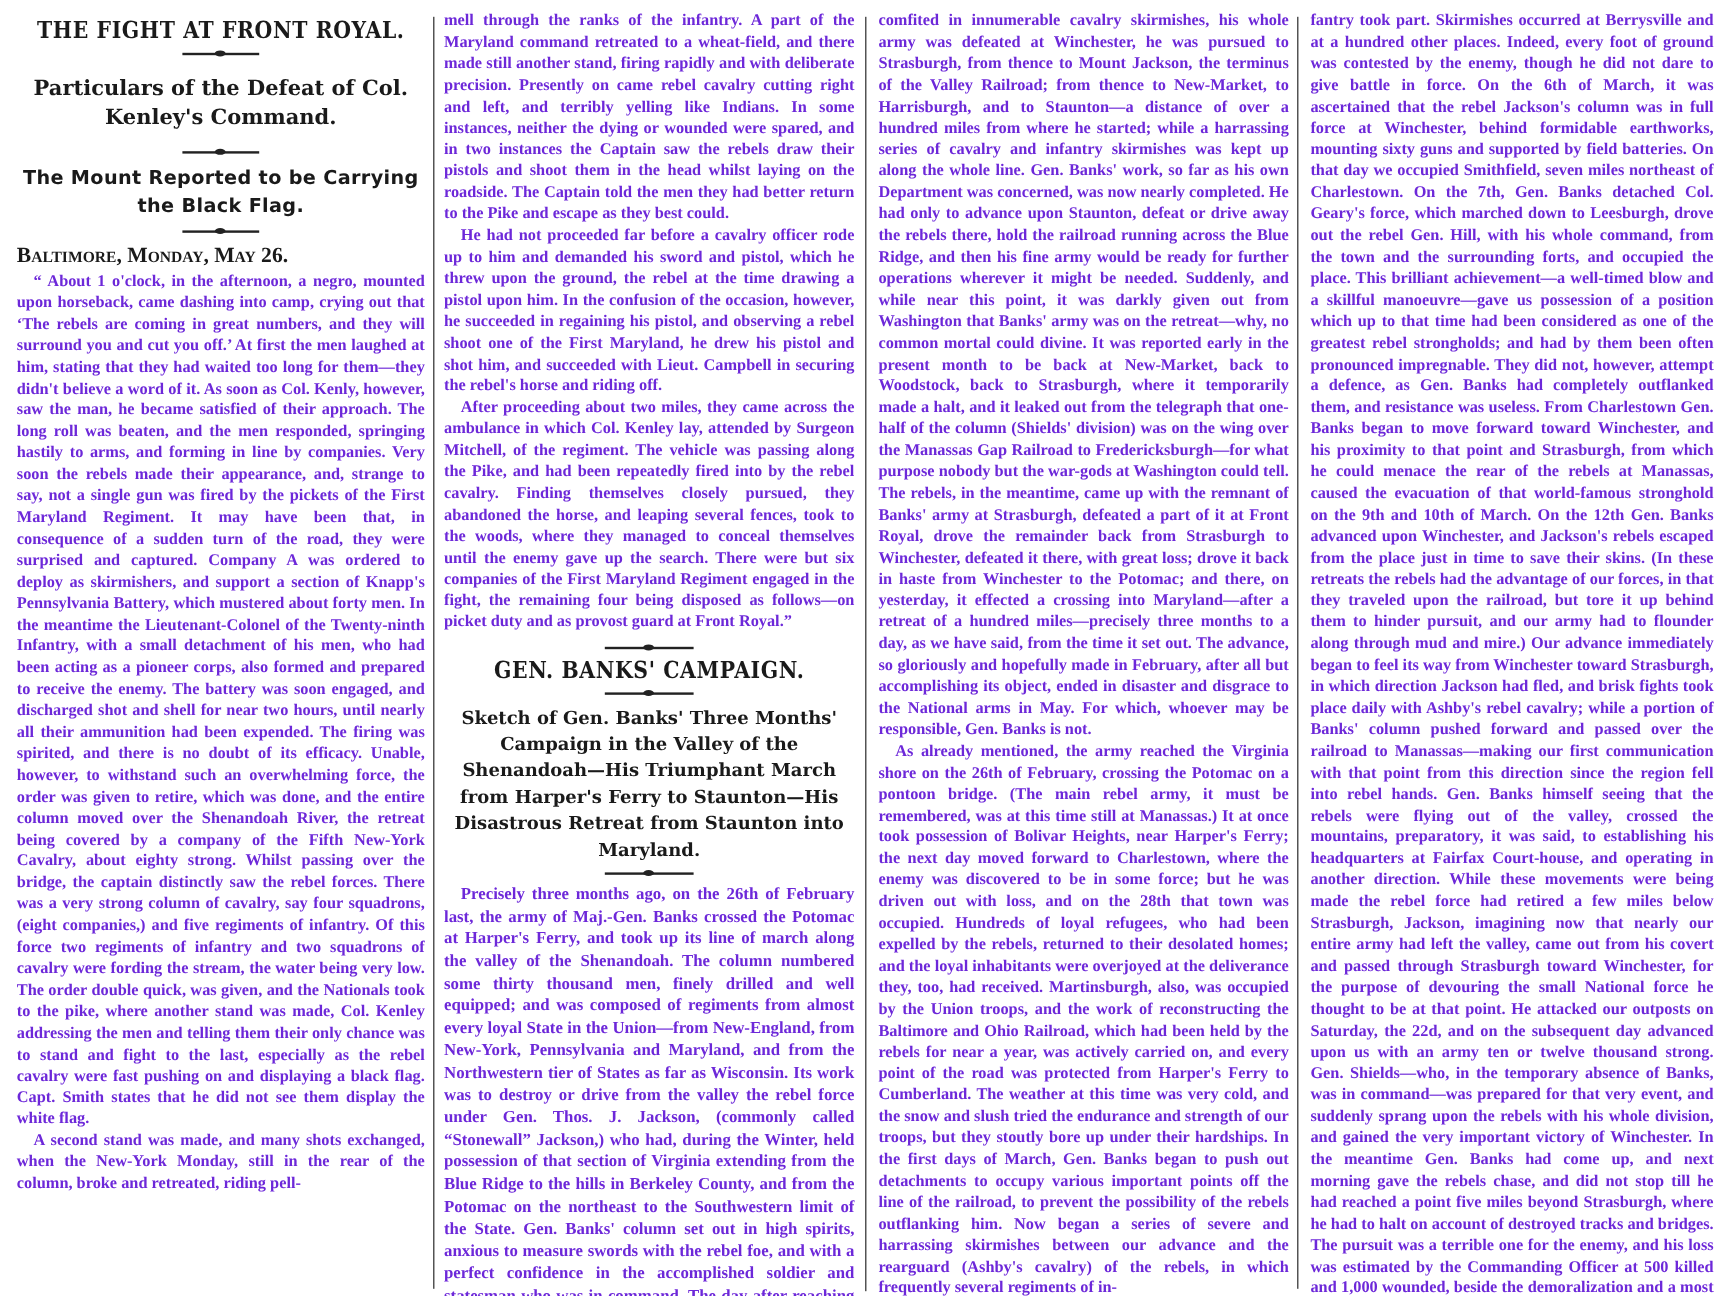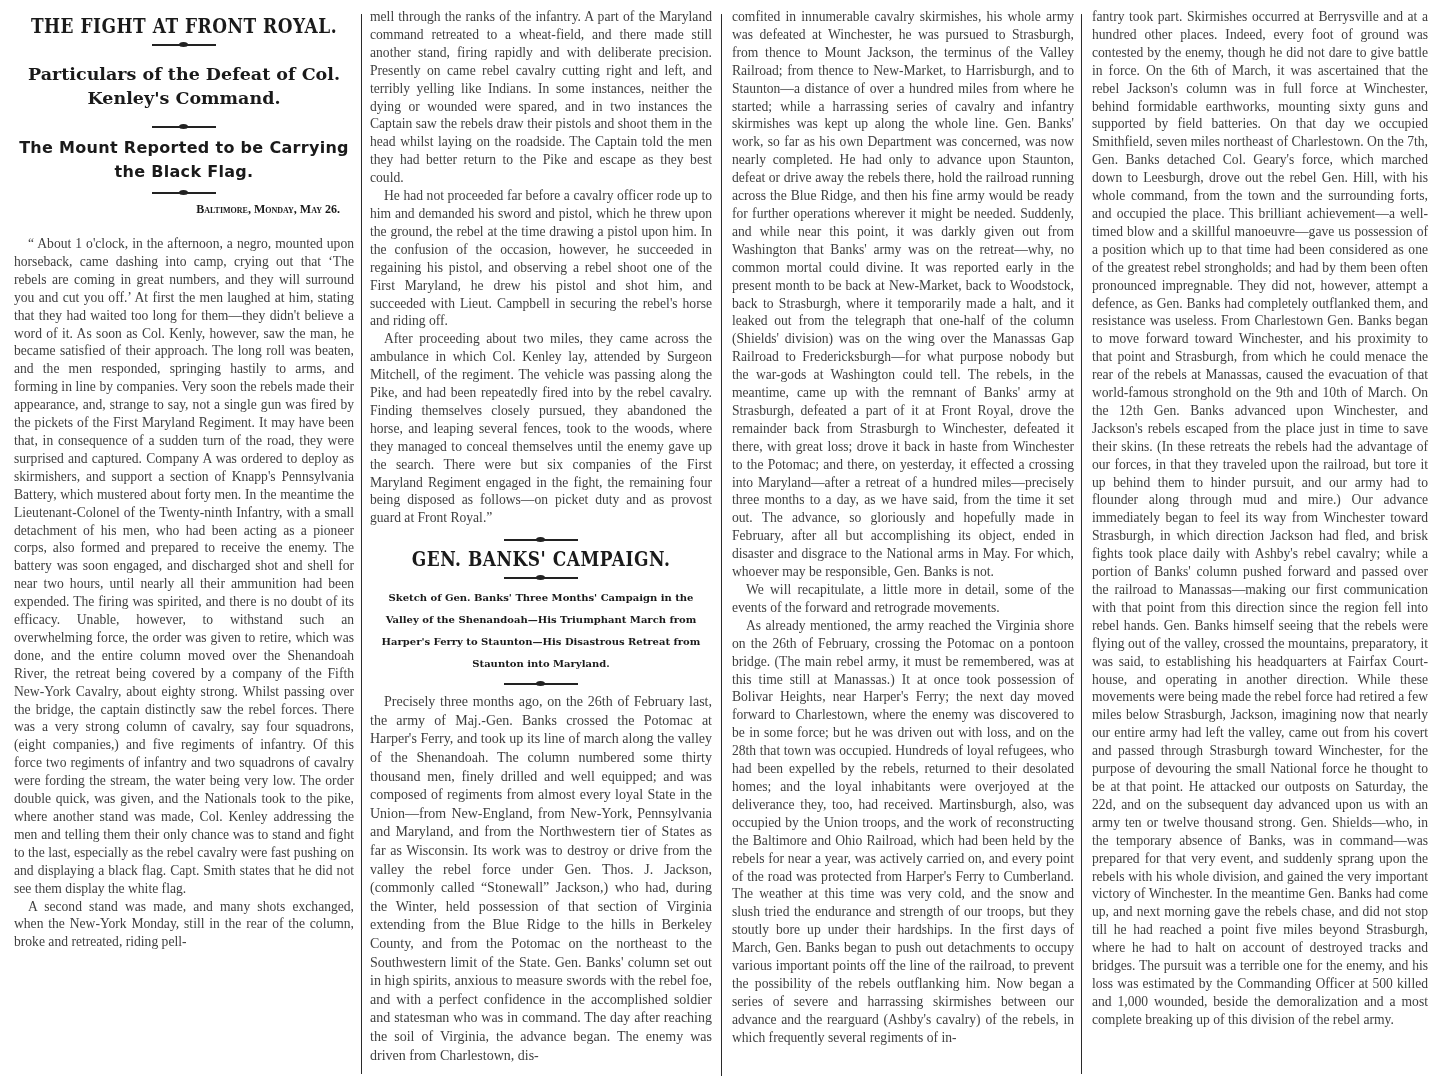--- a/index.html
+++ b/index.html
@@ -14,31 +14,31 @@
   .rule { position: absolute; top: 14px; width: 1px; background: #2a2a2a; }
   .rule1 { left: 361px; height: 1060px; }
   .rule2 { left: 721px; height: 1062px; }
   .rule3 { left: 1081px; height: 1060px; }
   .head1 { font-family: "DejaVu Serif", serif; font-weight: bold; font-size: 17px;
            text-align: center; letter-spacing: 0.5px; margin: 6px 0 4px; transform: scaleY(1.15); }
   .head2 { font-family: "DejaVu Serif", serif; font-weight: bold; font-size: 17.5px;
            text-align: center; line-height: 24px; margin: 14px 0; }
   .head3 { font-family: "DejaVu Sans", sans-serif; font-weight: bold; font-size: 16px;
            text-align: center; line-height: 24px; margin: 2px 0; letter-spacing: 0.3px; }
-  .head4 { font-family: "DejaVu Serif", serif; font-weight: bold; font-size: 10px;
+  .head4 { font-family: "DejaVu Serif", serif; font-weight: bold; font-size: 15px;
            text-align: center; line-height: 22px; margin: 2px 8px; }
   .orn { display: block; margin: 6px auto; width: 64px; height: 6px; position: relative; }
   .orn::before { content: ""; position: absolute; left: 0; right: 0; top: 2px; height: 1.5px; background: #222; }
   .orn::after { content: ""; position: absolute; left: 27px; top: 0; width: 9px; height: 5px;
                 background: #222; transform: rotate(0deg); border-radius: 50%; }
   .orn.wide { width: 74px; }
   .orn.wide::after { left: 32px; }
-  .dateline { text-align: right; font-size: 12px; font-weight: bold; margin: 4px 14px 18px 0; }
-  p { margin: 0; font-size: 13.6px; line-height: 17.9px; text-align: justify; font-weight: normal;
-      text-indent: 14px; color: #404040; }
+  .dateline { font-size: 18px; font-weight: bold; margin: 4px 14px 2px 0; }
+  p { margin: 0; font-size: 13.6px; line-height: 17.9px; text-align: justify; font-weight: bold;
+      text-indent: 14px; color: #6d28d9; }
   p.noindent { text-indent: 0; }
   .sc { font-variant: small-caps; }
 </style>
 </head>
 <body>
 
 <div class="page">
 
   <div class="rule rule1"></div>
   <div class="rule rule2"></div>
@@ -63,21 +63,20 @@
     <span class="orn wide" style="margin-top:10px;"></span>
     <div class="head1">GEN. BANKS' CAMPAIGN.</div>
     <span class="orn wide"></span>
     <div class="head4">Sketch of Gen. Banks' Three Months' Campaign in the Valley of the Shenandoah—His Triumphant March from Harper's Ferry to Staunton—His Disastrous Retreat from Staunton into Maryland.</div>
     <span class="orn wide"></span>
     <p style="font-size:14px;line-height:18.6px;">Precisely three months ago, on the 26th of February last, the army of Maj.-Gen. Banks crossed the Potomac at Harper's Ferry, and took up its line of march along the valley of the Shenandoah. The column numbered some thirty thousand men, finely drilled and well equipped; and was composed of regiments from almost every loyal State in the Union—from New-England, from New-York, Pennsylvania and Maryland, and from the Northwestern tier of States as far as Wisconsin. Its work was to destroy or drive from the valley the rebel force under Gen. Thos. J. Jackson, (commonly called “Stonewall” Jackson,) who had, during the Winter, held possession of that section of Virginia extending from the Blue Ridge to the hills in Berkeley County, and from the Potomac on the northeast to the Southwestern limit of the State. Gen. Banks' column set out in high spirits, anxious to measure swords with the rebel foe, and with a perfect confidence in the accomplished soldier and statesman who was in command. The day after reaching the soil of Virginia, the advance began. The enemy was driven from Charlestown, dis-</p>
   </div>
 
   <div class="col col3">
     <p class="noindent">comfited in innumerable cavalry skirmishes, his whole army was defeated at Winchester, he was pursued to Strasburgh, from thence to Mount Jackson, the terminus of the Valley Railroad; from thence to New-Market, to Harrisburgh, and to Staunton—a distance of over a hundred miles from where he started; while a harrassing series of cavalry and infantry skirmishes was kept up along the whole line. Gen. Banks' work, so far as his own Department was concerned, was now nearly completed. He had only to advance upon Staunton, defeat or drive away the rebels there, hold the railroad running across the Blue Ridge, and then his fine army would be ready for further operations wherever it might be needed. Suddenly, and while near this point, it was darkly given out from Washington that Banks' army was on the retreat—why, no common mortal could divine. It was reported early in the present month to be back at New-Market, back to Woodstock, back to Strasburgh, where it temporarily made a halt, and it leaked out from the telegraph that one-half of the column (Shields' division) was on the wing over the Manassas Gap Railroad to Fredericksburgh—for what purpose nobody but the war-gods at Washington could tell. The rebels, in the meantime, came up with the remnant of Banks' army at Strasburgh, defeated a part of it at Front Royal, drove the remainder back from Strasburgh to Winchester, defeated it there, with great loss; drove it back in haste from Winchester to the Potomac; and there, on yesterday, it effected a crossing into Maryland—after a retreat of a hundred miles—precisely three months to a day, as we have said, from the time it set out. The advance, so gloriously and hopefully made in February, after all but accomplishing its object, ended in disaster and disgrace to the National arms in May. For which, whoever may be responsible, Gen. Banks is not.</p>
-    <p>We will recapitulate, a little more in detail, some of the events of the forward and retrograde movements.</p>
     <p>As already mentioned, the army reached the Virginia shore on the 26th of February, crossing the Potomac on a pontoon bridge. (The main rebel army, it must be remembered, was at this time still at Manassas.) It at once took possession of Bolivar Heights, near Harper's Ferry; the next day moved forward to Charlestown, where the enemy was discovered to be in some force; but he was driven out with loss, and on the 28th that town was occupied. Hundreds of loyal refugees, who had been expelled by the rebels, returned to their desolated homes; and the loyal inhabitants were overjoyed at the deliverance they, too, had received. Martinsburgh, also, was occupied by the Union troops, and the work of reconstructing the Baltimore and Ohio Railroad, which had been held by the rebels for near a year, was actively carried on, and every point of the road was protected from Harper's Ferry to Cumberland. The weather at this time was very cold, and the snow and slush tried the endurance and strength of our troops, but they stoutly bore up under their hardships. In the first days of March, Gen. Banks began to push out detachments to occupy various important points off the line of the railroad, to prevent the possibility of the rebels outflanking him. Now began a series of severe and harrassing skirmishes between our advance and the rearguard (Ashby's cavalry) of the rebels, in which frequently several regiments of in-</p>
   </div>
 
   <div class="col col4">
     <p class="noindent">fantry took part. Skirmishes occurred at Berrysville and at a hundred other places. Indeed, every foot of ground was contested by the enemy, though he did not dare to give battle in force. On the 6th of March, it was ascertained that the rebel Jackson's column was in full force at Winchester, behind formidable earthworks, mounting sixty guns and supported by field batteries. On that day we occupied Smithfield, seven miles northeast of Charlestown. On the 7th, Gen. Banks detached Col. Geary's force, which marched down to Leesburgh, drove out the rebel Gen. Hill, with his whole command, from the town and the surrounding forts, and occupied the place. This brilliant achievement—a well-timed blow and a skillful manoeuvre—gave us possession of a position which up to that time had been considered as one of the greatest rebel strongholds; and had by them been often pronounced impregnable. They did not, however, attempt a defence, as Gen. Banks had completely outflanked them, and resistance was useless. From Charlestown Gen. Banks began to move forward toward Winchester, and his proximity to that point and Strasburgh, from which he could menace the rear of the rebels at Manassas, caused the evacuation of that world-famous stronghold on the 9th and 10th of March. On the 12th Gen. Banks advanced upon Winchester, and Jackson's rebels escaped from the place just in time to save their skins. (In these retreats the rebels had the advantage of our forces, in that they traveled upon the railroad, but tore it up behind them to hinder pursuit, and our army had to flounder along through mud and mire.) Our advance immediately began to feel its way from Winchester toward Strasburgh, in which direction Jackson had fled, and brisk fights took place daily with Ashby's rebel cavalry; while a portion of Banks' column pushed forward and passed over the railroad to Manassas—making our first communication with that point from this direction since the region fell into rebel hands. Gen. Banks himself seeing that the rebels were flying out of the valley, crossed the mountains, preparatory, it was said, to establishing his headquarters at Fairfax Court-house, and operating in another direction. While these movements were being made the rebel force had retired a few miles below Strasburgh, Jackson, imagining now that nearly our entire army had left the valley, came out from his covert and passed through Strasburgh toward Winchester, for the purpose of devouring the small National force he thought to be at that point. He attacked our outposts on Saturday, the 22d, and on the subsequent day advanced upon us with an army ten or twelve thousand strong. Gen. Shields—who, in the temporary absence of Banks, was in command—was prepared for that very event, and suddenly sprang upon the rebels with his whole division, and gained the very important victory of Winchester. In the meantime Gen. Banks had come up, and next morning gave the rebels chase, and did not stop till he had reached a point five miles beyond Strasburgh, where he had to halt on account of destroyed tracks and bridges. The pursuit was a terrible one for the enemy, and his loss was estimated by the Commanding Officer at 500 killed and 1,000 wounded, beside the demoralization and a most complete breaking up of this division of the rebel army.</p>
 
   </div>
 
 </div>
 

